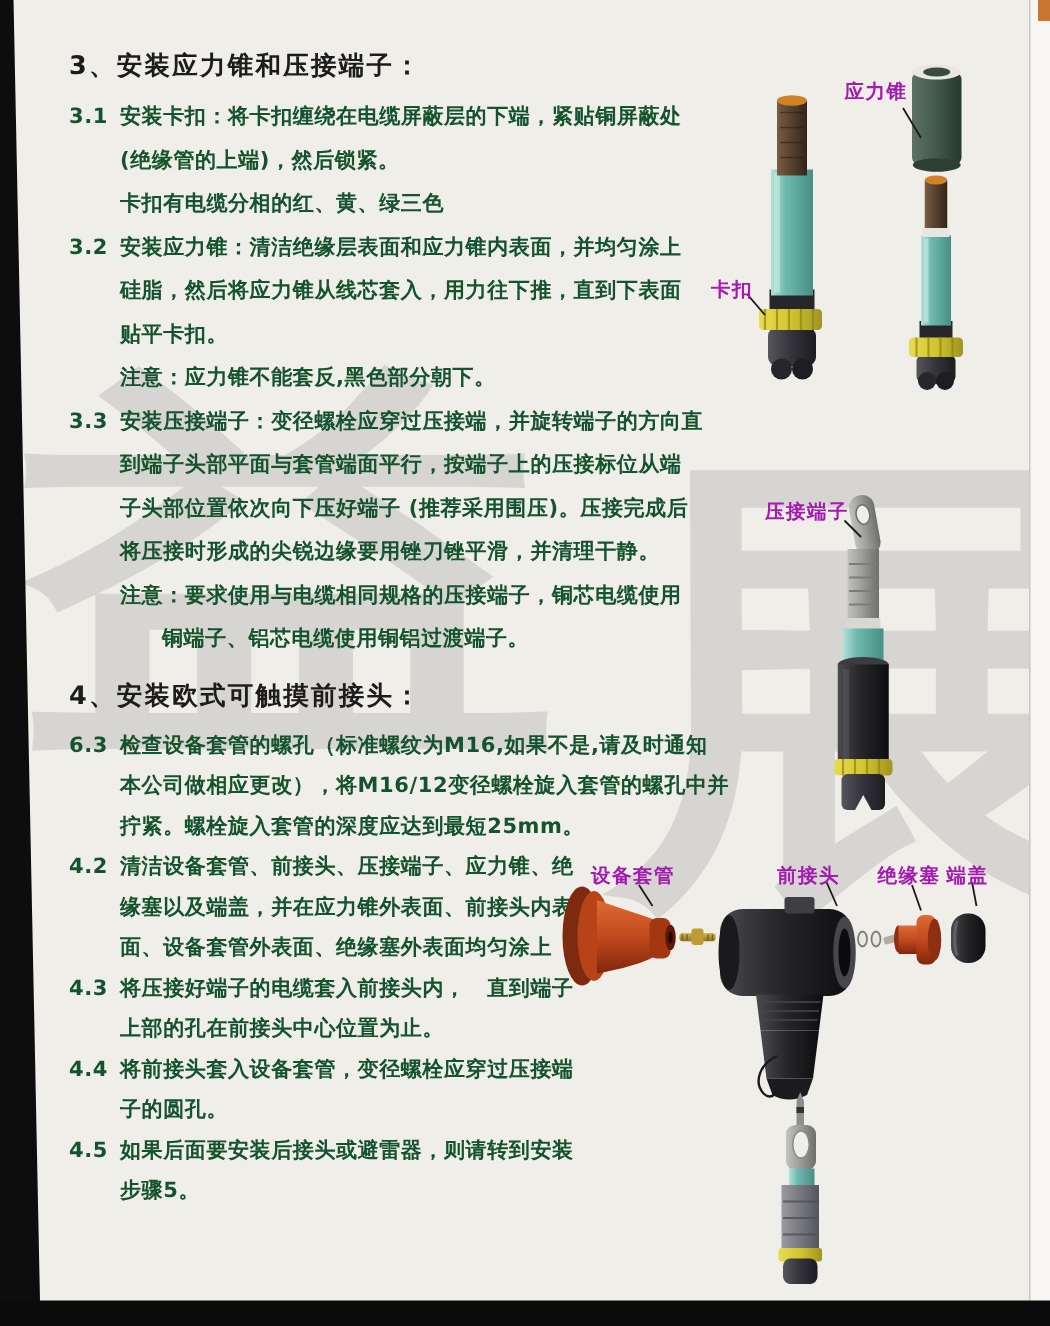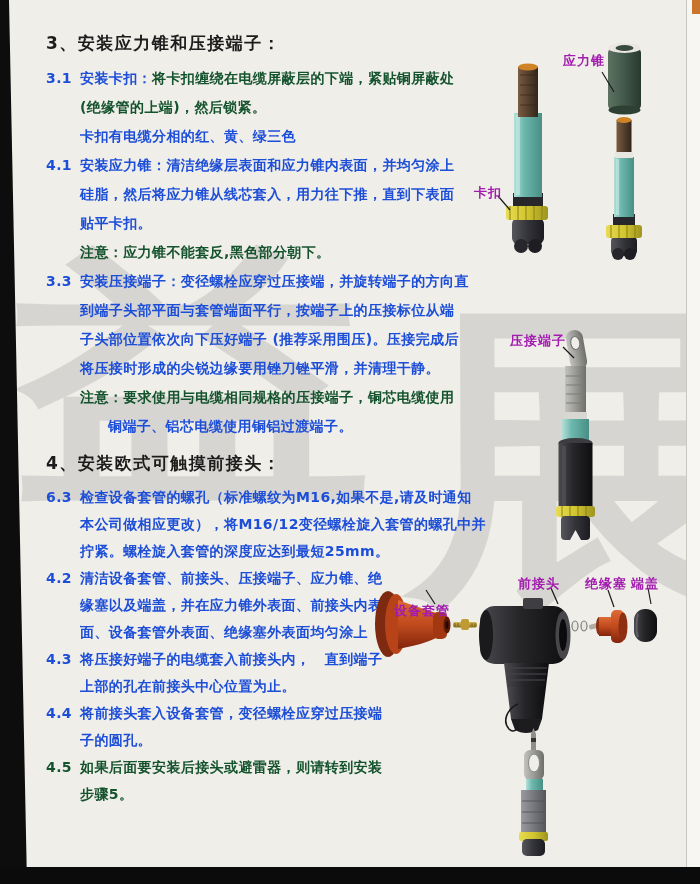--- a/index.html
+++ b/index.html
@@ -23,21 +23,21 @@
   .text-col{position:absolute;left:46px;top:32px;width:440px;z-index:2;color:#2d2b2b;}
   .sec-title{font-size:17px;font-weight:700;letter-spacing:1.5px;height:32px;white-space:nowrap;color:#1d1c1c;}
   .ln{font-size:14px;font-weight:600;letter-spacing:0.4px;white-space:nowrap;}
   .sec3 .ln{height:29px;line-height:29px;}
   .sec4 .ln{height:27px;line-height:27px;}
   .sec4{margin-top:11px;}
   .num{display:inline-block;width:34px;}
   .ind{padding-left:34px;}
   .ind2{padding-left:62px;}
   .pnk{color:#14532d;}
-  .blk{color:#1d4ed8;}
+  .blk{color:#14532d;}
   
   .illu{position:absolute;z-index:2;}
   .dlabel{position:absolute;z-index:3;font-size:13px;font-weight:700;letter-spacing:1px;
     color:#a21caf;white-space:nowrap;}
 </style>
 </head>
 <body>
 
 <div class="page">
 
@@ -97,21 +97,21 @@
       </linearGradient>
     </defs>
   </svg>
 
   <div class="text-col">
     <div class="sec sec3">
       <div class="sec-title">3、安装应力锥和压接端子：</div>
       <div class="ln"><span class="num blk">3.1</span><span class="blk">安装卡扣：</span><span class="pnk">将卡扣缠绕在电缆屏蔽层的下端，紧贴铜屏蔽处</span></div>
       <div class="ln ind"><span class="pnk">(绝缘管的上端)，然后锁紧。</span></div>
       <div class="ln ind"><span class="blk">卡扣有电缆分相的红、黄、绿三色</span></div>
-      <div class="ln"><span class="num blk">4.1</span><span class="blk">安装应力锥：清洁绝缘层表面和应力锥内表面，并均匀涂上</span></div>
+      <div class="ln"><span class="num blk">3.2</span><span class="blk">安装应力锥：清洁绝缘层表面和应力锥内表面，并均匀涂上</span></div>
       <div class="ln ind"><span class="blk">硅脂，然后将应力锥从线芯套入，用力往下推，直到下表面</span></div>
       <div class="ln ind"><span class="blk">贴平卡扣。</span></div>
       <div class="ln ind"><span class="pnk">注意：应力锥不能套反,黑色部分朝下。</span></div>
       <div class="ln"><span class="num blk">3.3</span><span class="blk">安装压接端子：变径螺栓应穿过压接端，并旋转端子的方向直</span></div>
       <div class="ln ind"><span class="blk">到端子头部平面与套管端面平行，按端子上的压接标位从端</span></div>
       <div class="ln ind"><span class="blk">子头部位置依次向下压好端子 (推荐采用围压)。压接完成后</span></div>
       <div class="ln ind"><span class="blk">将压接时形成的尖锐边缘要用锉刀锉平滑，并清理干静。</span></div>
       <div class="ln ind"><span class="pnk">注意：要求使用与电缆相同规格的压接端子，铜芯电缆使用</span></div>
       <div class="ln ind2"><span class="blk">铜端子、铝芯电缆使用铜铝过渡端子。</span></div>
     </div>
@@ -257,21 +257,21 @@
       <rect x="161" y="180" width="5" height="4" fill="#34342f"></rect>
       <rect x="154" y="192" width="20" height="30" rx="6" fill="url(#g-grey)"></rect>
       <ellipse cx="164" cy="205" rx="5.5" ry="9" fill="#f0eeea" stroke="#8a8a86" stroke-width="1"></ellipse>
       <rect x="156" y="221" width="17" height="12" fill="url(#g-teal)"></rect>
       <rect x="151" y="232" width="25" height="44" fill="url(#g-grey2)"></rect>
       <path d="M152,243 h23 M152,254 h23 M152,265 h23" stroke="#4e4e55" stroke-width="1.2" opacity="0.8"></path>
       <rect x="149" y="274" width="29" height="9" rx="2" fill="url(#g-yellow)"></rect>
       <rect x="152" y="281" width="23" height="17" rx="5" fill="url(#g-dark)"></rect>
     </g>
   </svg>
-  <div class="dlabel" style="left:394px;top:602px">设备套管</div>
+  <div class="dlabel" style="left:394px;top:575px">设备套管</div>
   <div class="dlabel" style="left:518px;top:575px">前接头</div>
   <div class="dlabel" style="left:585px;top:575px">绝缘塞</div>
   <div class="dlabel" style="left:631px;top:575px">端盖</div>
 
   <div class="edge-right"></div>
   <div class="edge-left"></div>
   <div class="edge-bottom"></div>
   <div class="corner-orange"></div>
 </div>
 

